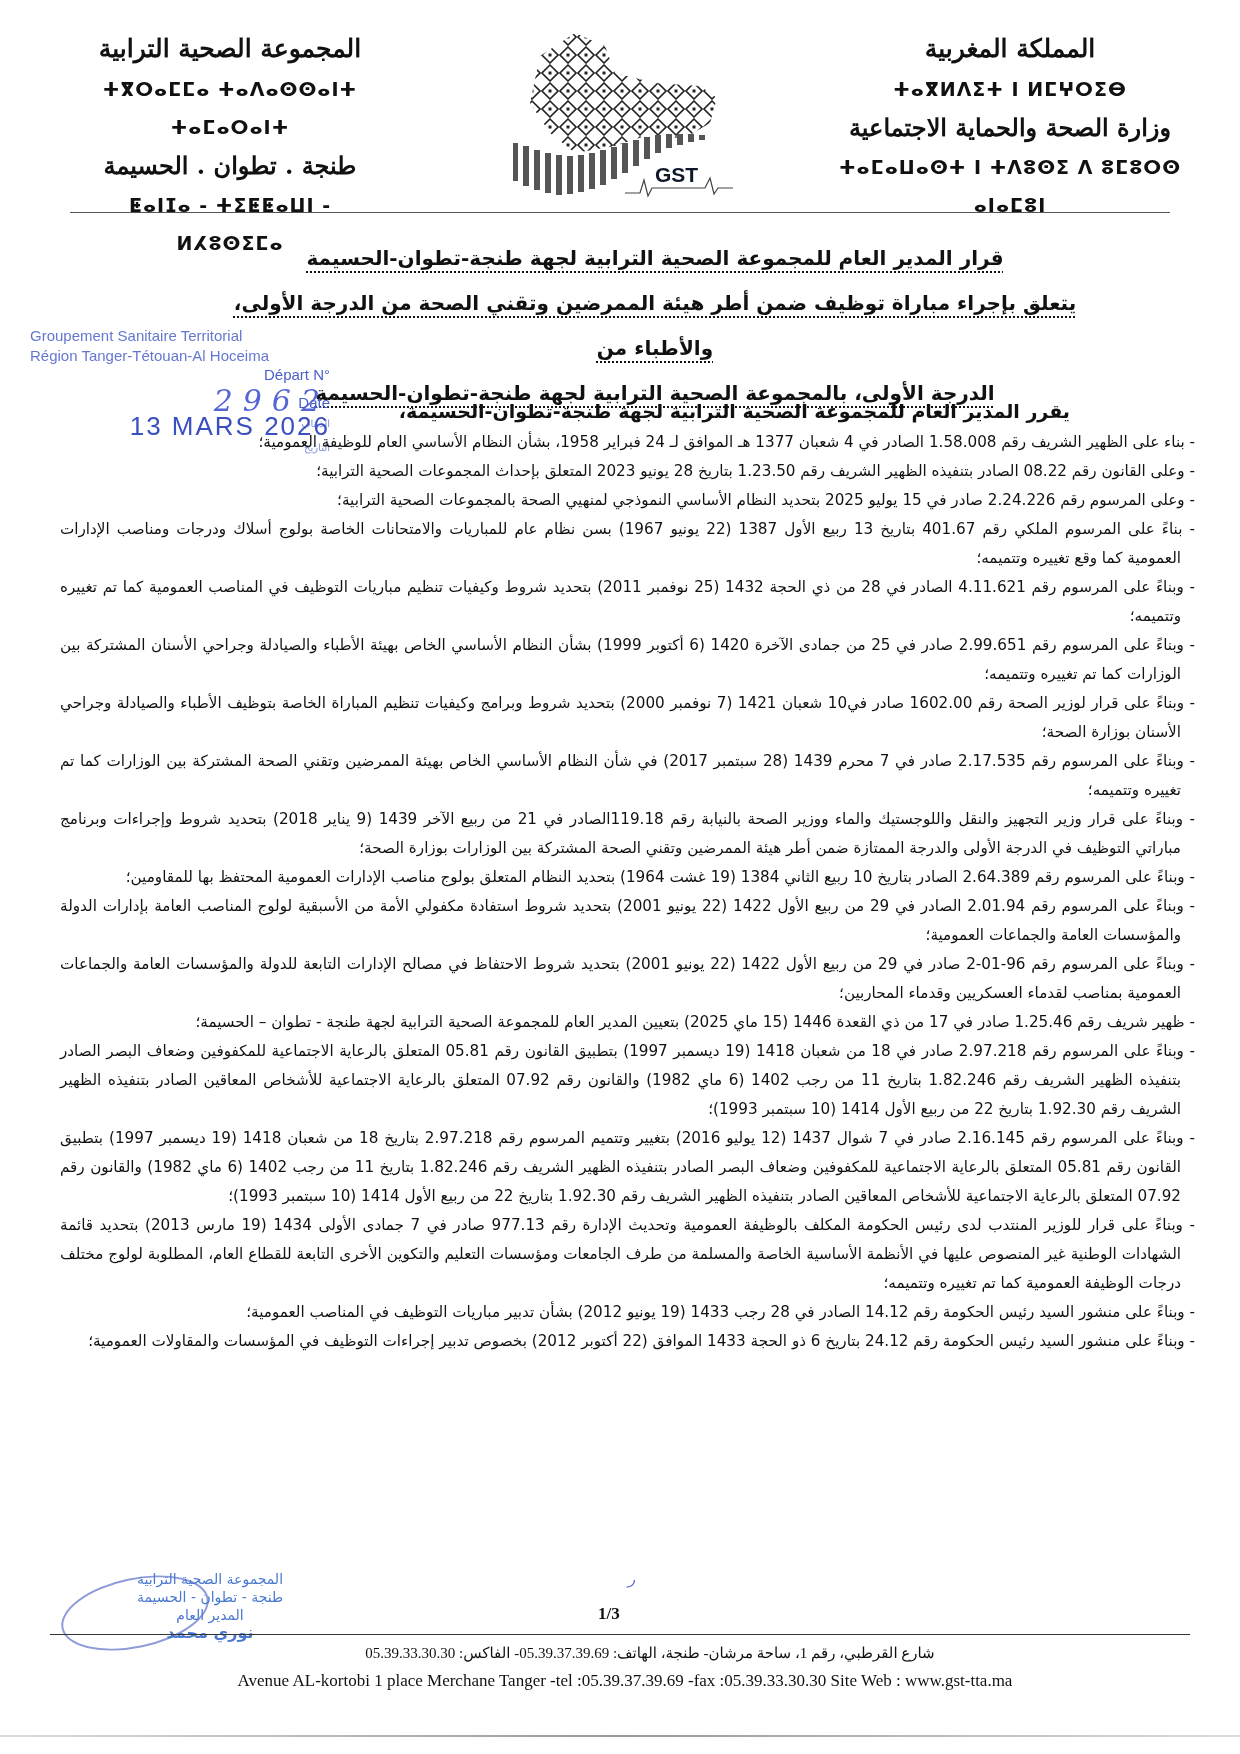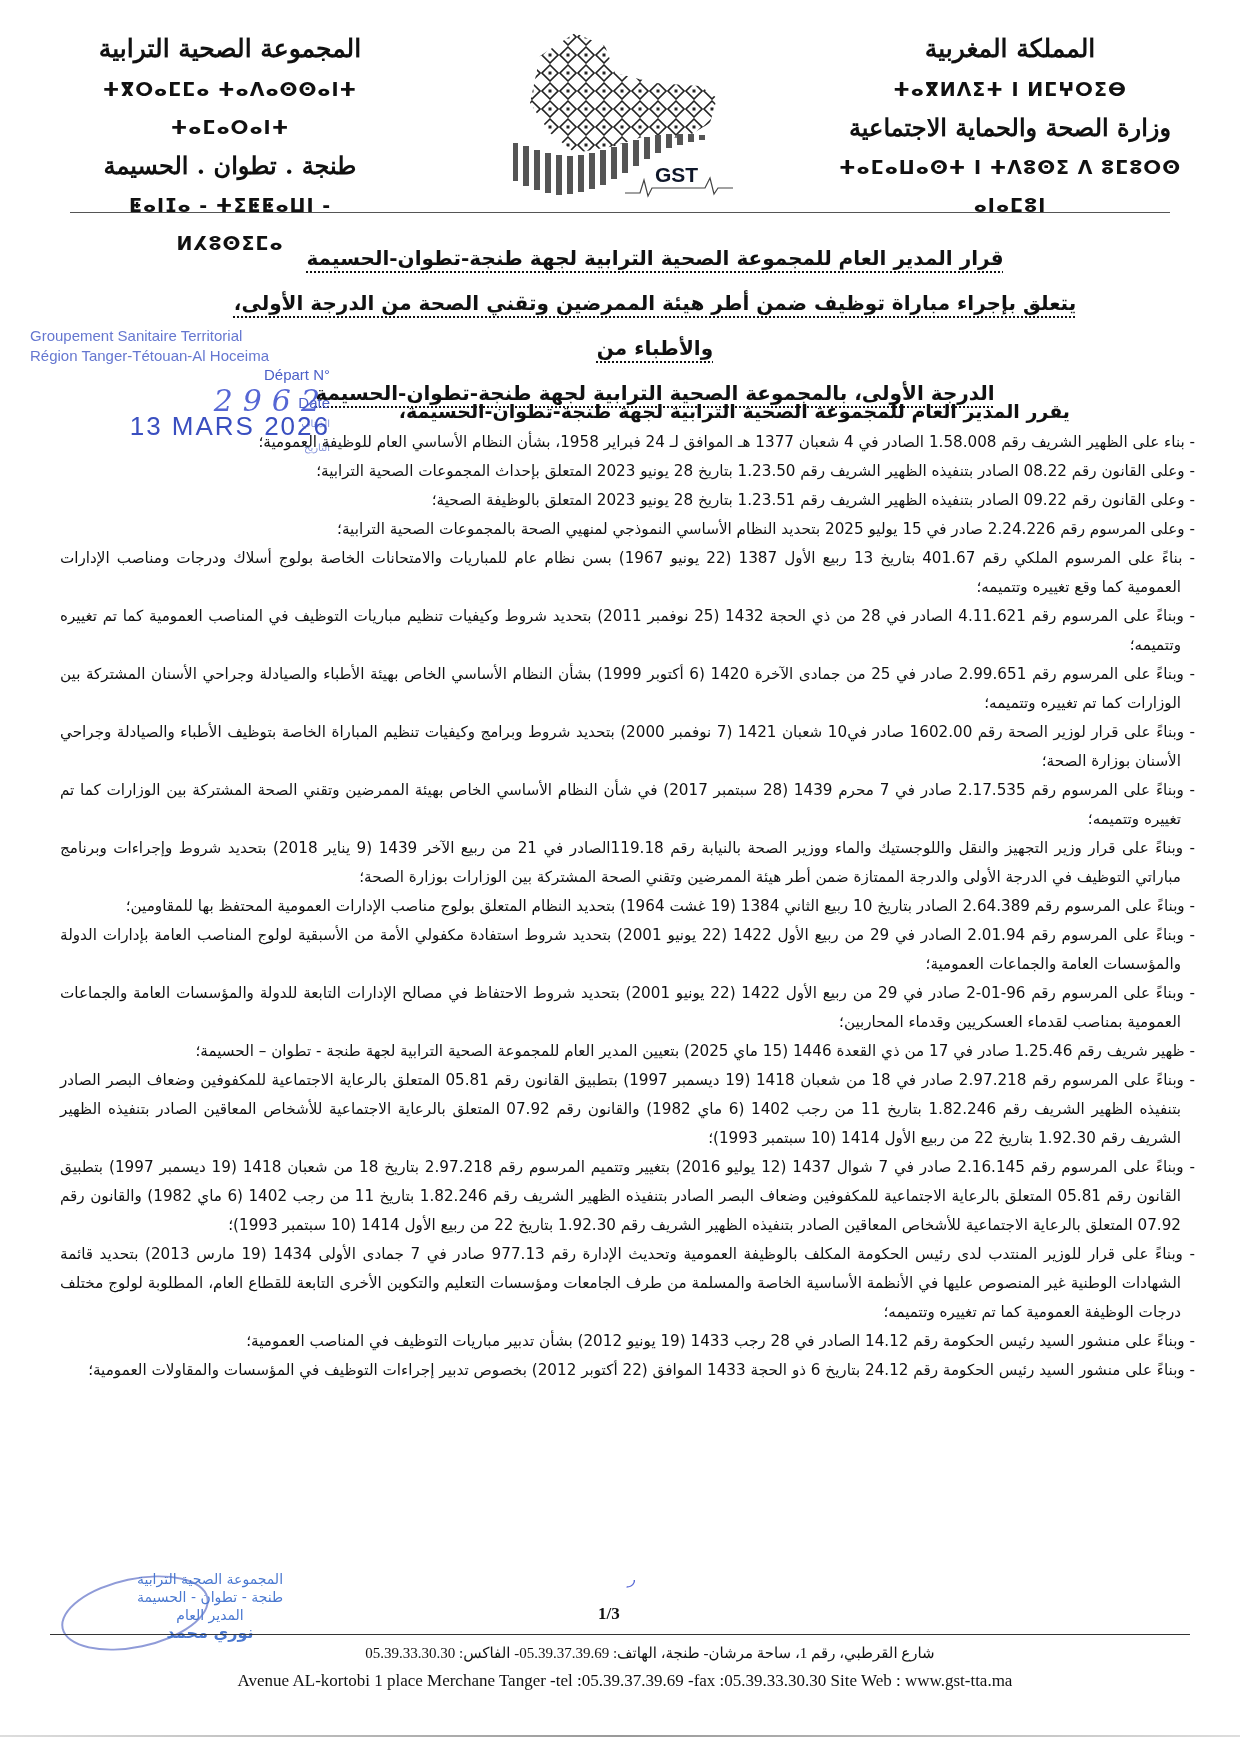--- a/index.html
+++ b/index.html
@@ -120,21 +120,20 @@
     <span class="stamp-date">13 MARS 2026</span>
     <span class="stamp-ar">التاريخ</span>
   </div>
 </div>
 
 <div class="preamble">يقرر المدير العام للمجموعة الصحية الترابية لجهة طنجة-تطوان-الحسيمة،</div>
 
 <div class="body">
   <div class="item">- بناء على الظهير الشريف رقم 1.58.008 الصادر في 4 شعبان 1377 هـ الموافق لـ 24 فبراير 1958، بشأن النظام الأساسي العام للوظيفة العمومية؛</div>
   <div class="item">- وعلى القانون رقم 08.22 الصادر بتنفيذه الظهير الشريف رقم 1.23.50 بتاريخ 28 يونيو 2023 المتعلق بإحداث المجموعات الصحية الترابية؛</div>
-  <div class="item">- وعلى القانون رقم 09.22 الصادر بتنفيذه الظهير الشريف رقم 1.23.51 بتاريخ 28 يونيو 2023 المتعلق بالوظيفة الصحية؛</div>
   <div class="item">- وعلى المرسوم رقم 2.24.226 صادر في 15 يوليو 2025 بتحديد النظام الأساسي النموذجي لمنهيي الصحة بالمجموعات الصحية الترابية؛</div>
   <div class="item">- بناءً على المرسوم الملكي رقم 401.67 بتاريخ 13 ربيع الأول 1387 (22 يونيو 1967) بسن نظام عام للمباريات والامتحانات الخاصة بولوج أسلاك ودرجات ومناصب الإدارات العمومية كما وقع تغييره وتتميمه؛</div>
   <div class="item">- وبناءً على المرسوم رقم 4.11.621 الصادر في 28 من ذي الحجة 1432 (25 نوفمبر 2011) بتحديد شروط وكيفيات تنظيم مباريات التوظيف في المناصب العمومية كما تم تغييره وتتميمه؛</div>
   <div class="item">- وبناءً على المرسوم رقم 2.99.651 صادر في 25 من جمادى الآخرة 1420 (6 أكتوبر 1999) بشأن النظام الأساسي الخاص بهيئة الأطباء والصيادلة وجراحي الأسنان المشتركة بين الوزارات كما تم تغييره وتتميمه؛</div>
   <div class="item">- وبناءً على قرار لوزير الصحة رقم 1602.00 صادر في10 شعبان 1421 (7 نوفمبر 2000) بتحديد شروط وبرامج وكيفيات تنظيم المباراة الخاصة بتوظيف الأطباء والصيادلة وجراحي الأسنان بوزارة الصحة؛</div>
   <div class="item">- وبناءً على المرسوم رقم 2.17.535 صادر في 7 محرم 1439 (28 سبتمبر 2017) في شأن النظام الأساسي الخاص بهيئة الممرضين وتقني الصحة المشتركة بين الوزارات كما تم تغييره وتتميمه؛</div>
   <div class="item">- وبناءً على قرار وزير التجهيز والنقل واللوجستيك والماء ووزير الصحة بالنيابة رقم 119.18الصادر في 21 من ربيع الآخر 1439 (9 يناير 2018) بتحديد شروط وإجراءات وبرنامج مباراتي التوظيف في الدرجة الأولى والدرجة الممتازة ضمن أطر هيئة الممرضين وتقني الصحة المشتركة بين الوزارات بوزارة الصحة؛</div>
   <div class="item">- وبناءً على المرسوم رقم 2.64.389 الصادر بتاريخ 10 ربيع الثاني 1384 (19 غشت 1964) بتحديد النظام المتعلق بولوج مناصب الإدارات العمومية المحتفظ بها للمقاومين؛</div>
   <div class="item">- وبناءً على المرسوم رقم 2.01.94 الصادر في 29 من ربيع الأول 1422 (22 يونيو 2001) بتحديد شروط استفادة مكفولي الأمة من الأسبقية لولوج المناصب العامة بإدارات الدولة والمؤسسات العامة والجماعات العمومية؛</div>
   <div class="item">- وبناءً على المرسوم رقم 96-01-2 صادر في 29 من ربيع الأول 1422 (22 يونيو 2001) بتحديد شروط الاحتفاظ في مصالح الإدارات التابعة للدولة والمؤسسات العامة والجماعات العمومية بمناصب لقدماء العسكريين وقدماء المحاربين؛</div>

